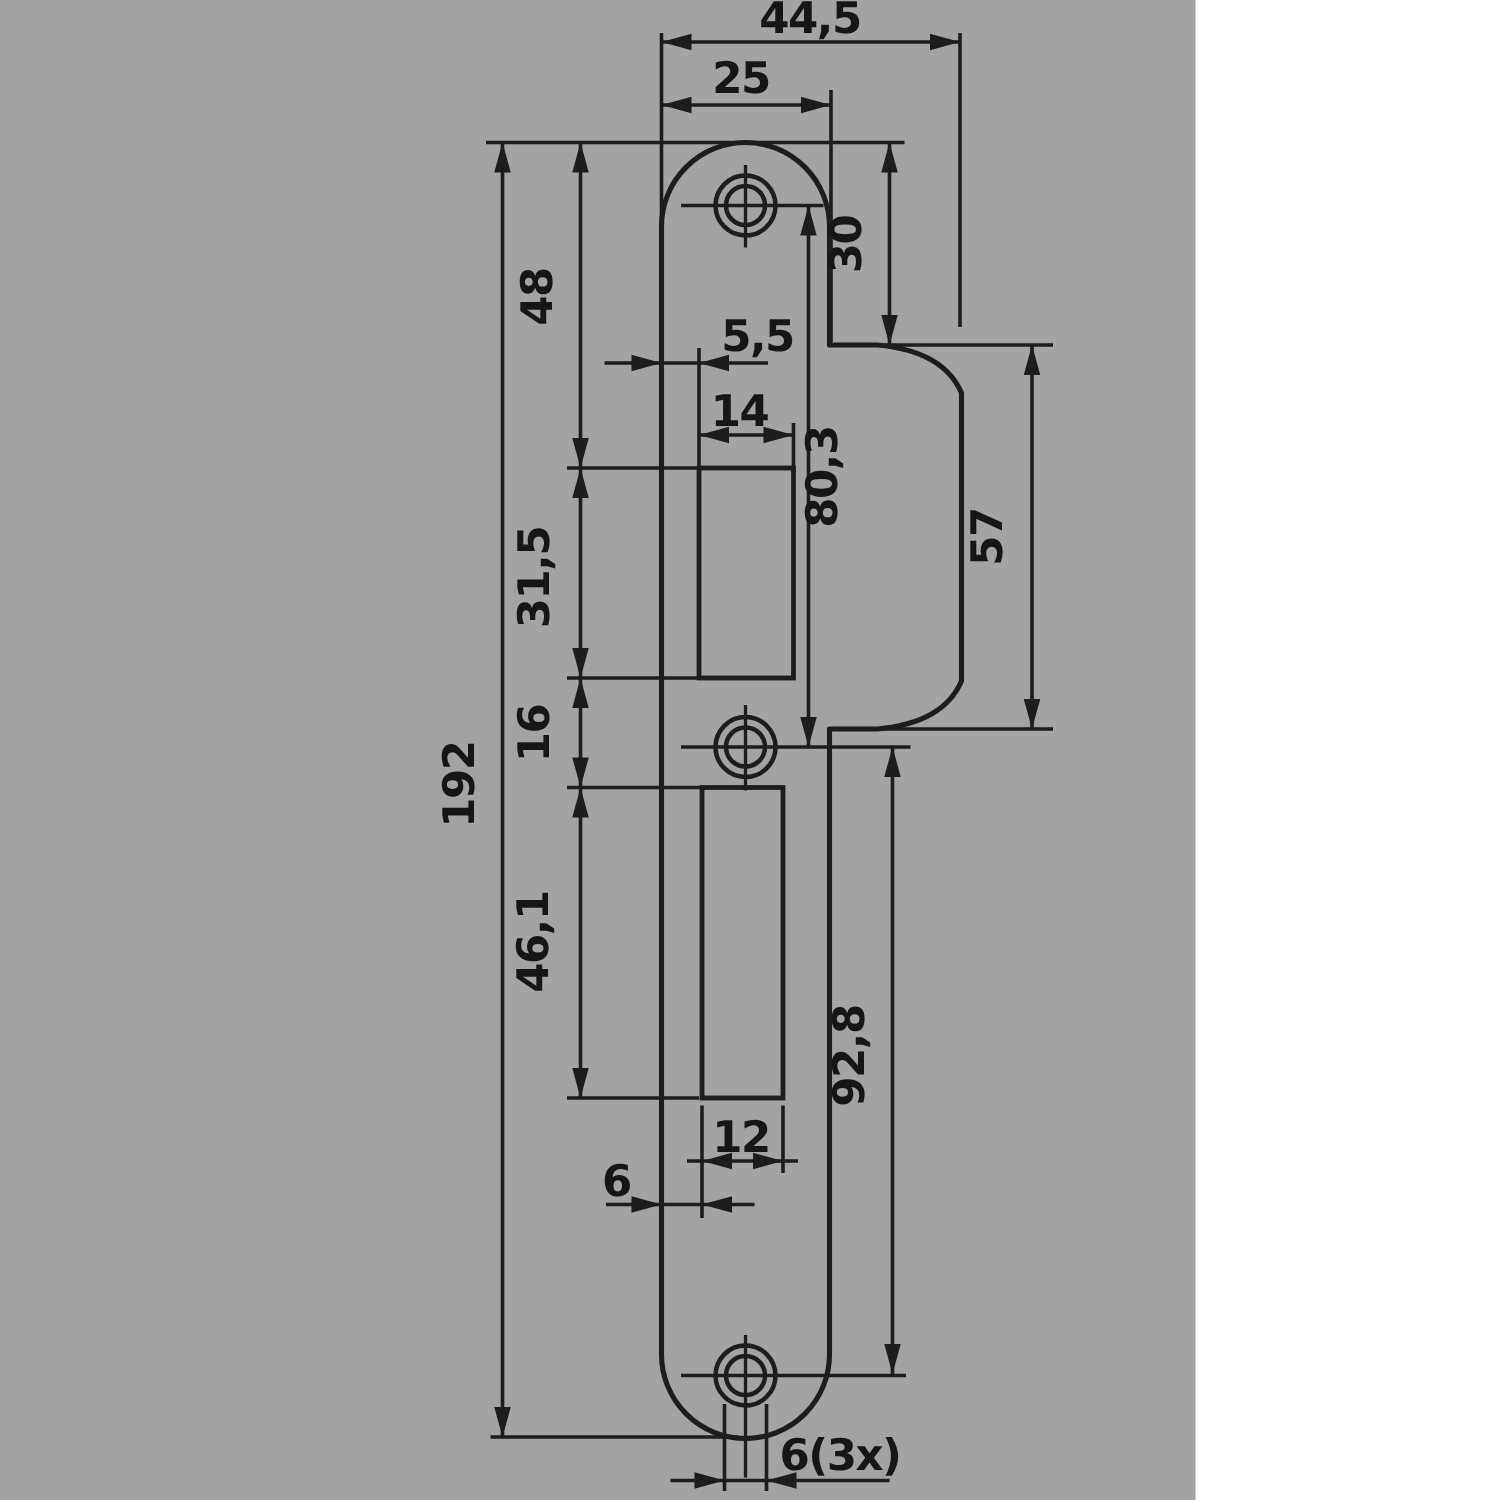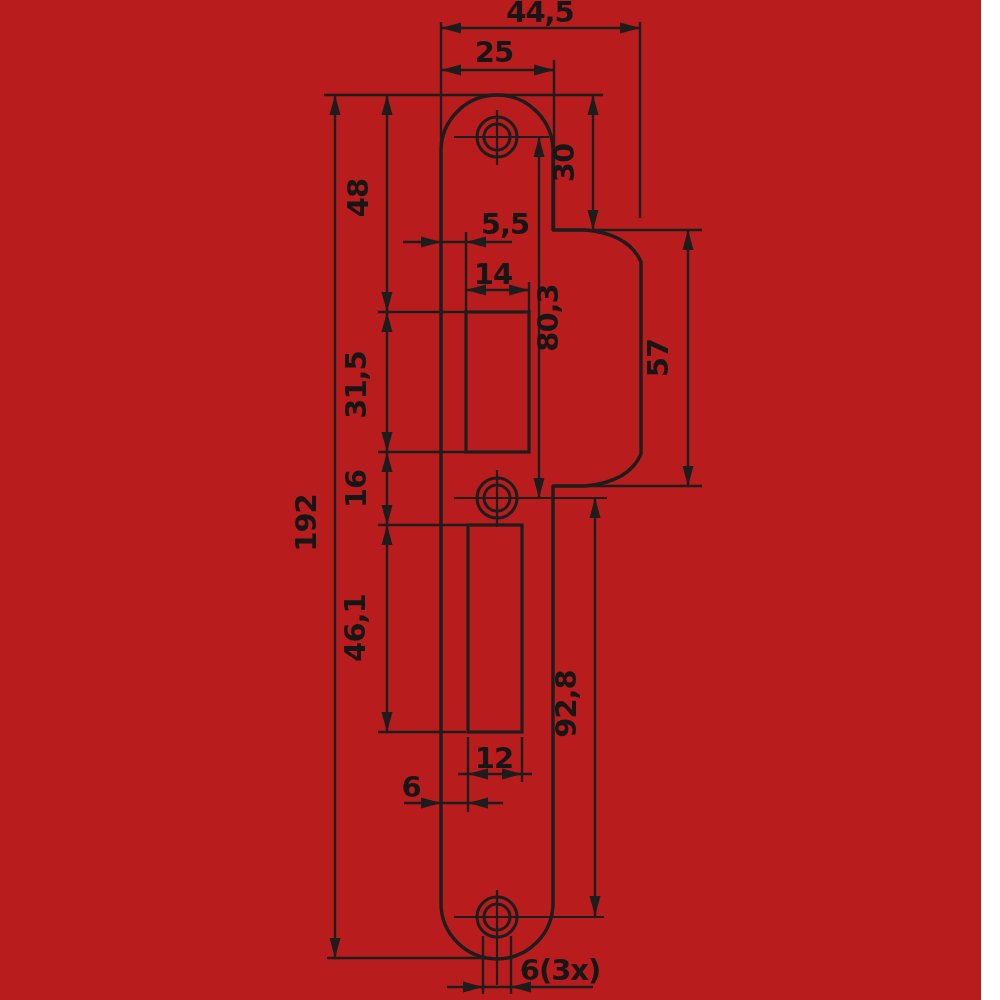--- a/index.html
+++ b/index.html
@@ -1,17 +1,17 @@
 <!DOCTYPE html>
 <html><head>
 <meta charset="utf-8">
 <style>
   html,body{margin:0;padding:0;background:#ffffff;}
   #stage{
-    position:relative;width:981px;height:1000px;background:#b91c1c;
+    position:relative;width:797px;height:1000px;background:#a3a3a3;
     font-family:"DejaVu Sans","Liberation Sans",sans-serif;
     overflow:hidden;
   }
   svg{position:absolute;left:0;top:0;}
   .outline{fill:none;stroke:#1d1d1d;stroke-width:3.4;stroke-linejoin:round;}
   .cutout{fill:none;stroke:#1d1d1d;stroke-width:3.2;}
   .hole{fill:none;stroke:#1d1d1d;stroke-width:3;}
   .cross{fill:none;stroke:#1d1d1d;stroke-width:2.2;stroke-linecap:butt;}
   .ext{fill:none;stroke:#1d1d1d;stroke-width:2.4;}
   .dimline{fill:none;stroke:#1d1d1d;stroke-width:2.4;}

